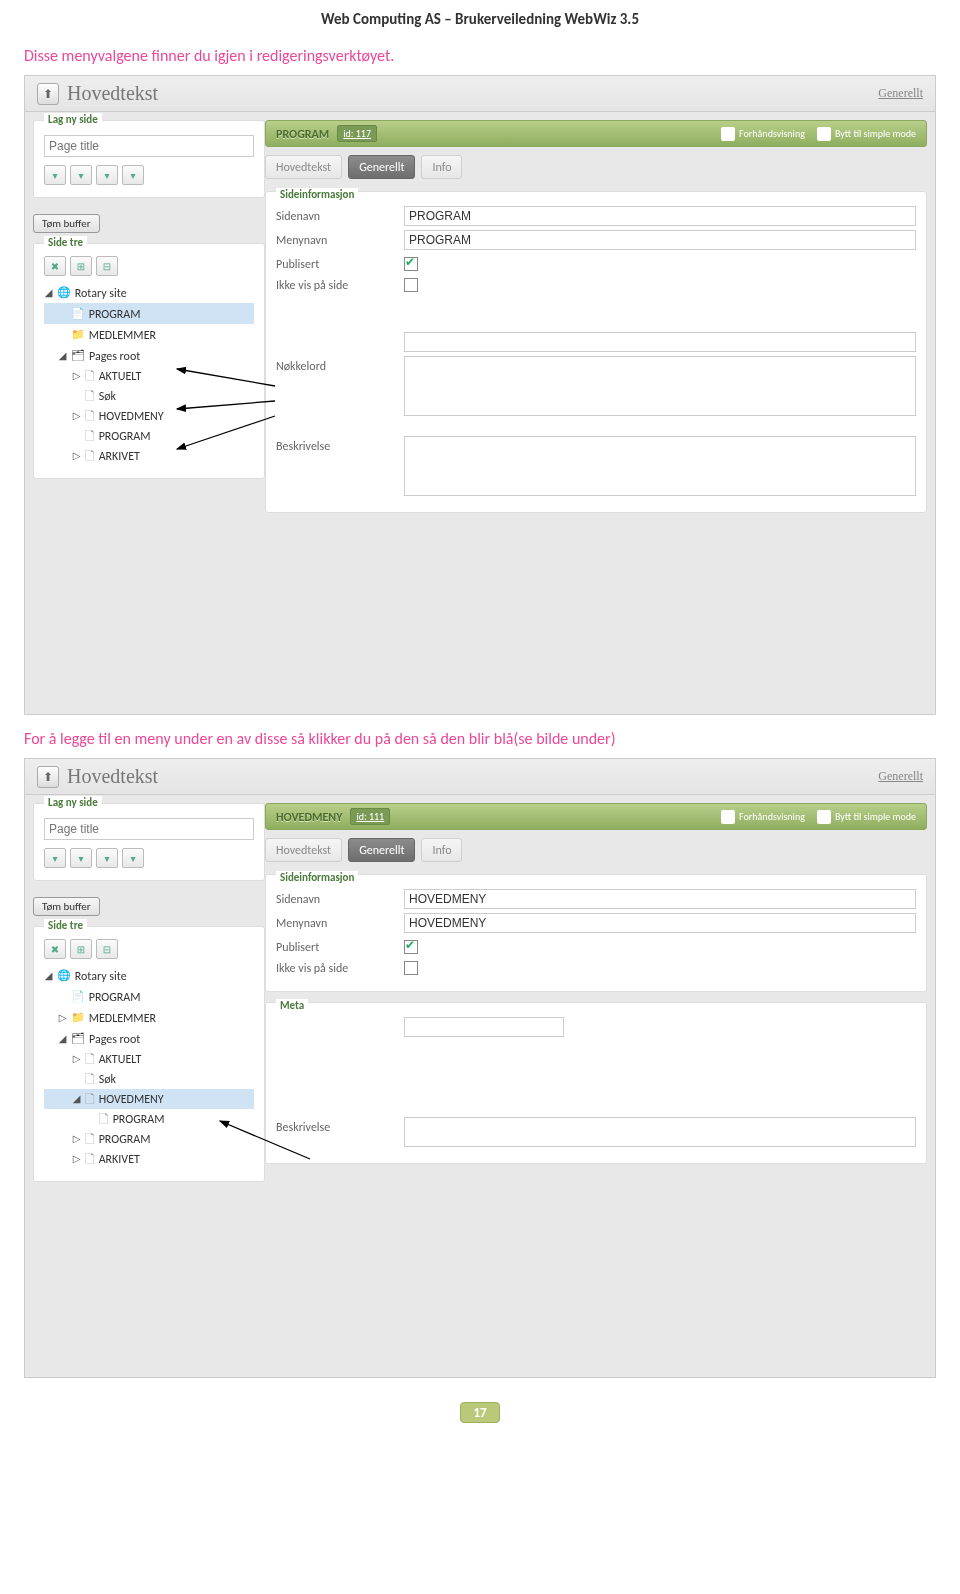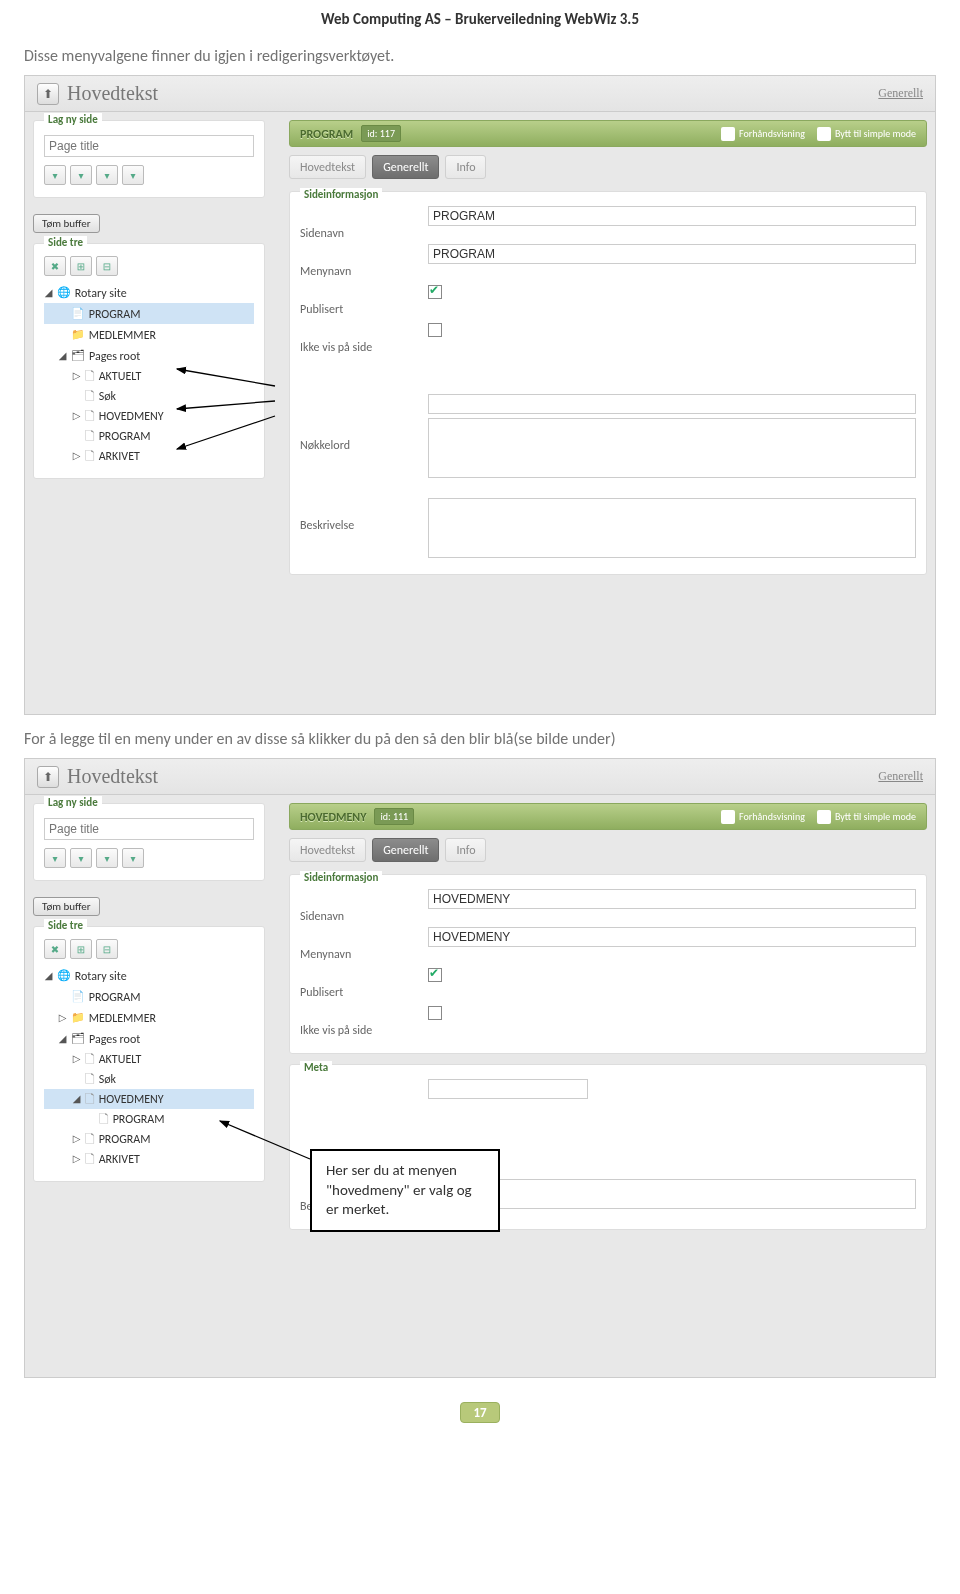--- a/index.html
+++ b/index.html
@@ -1,27 +1,27 @@
 <!DOCTYPE html>
 <html><head>
 <meta charset="utf-8">
 <style>
 * { margin: 0; padding: 0; box-sizing: border-box; }
 body { background:#fff; font-family: Calibri, Arial, sans-serif; font-size:14px; color:#333; width:960px; margin:0 auto; padding:10px 24px; }
 .doc-header { text-align:center; font-size:15px; font-weight:bold; color:#333; margin-bottom:18px; }
-.doc-text { font-size:16px; color:#737373; margin:14px 0 10px; }
+.doc-text { font-size:16px; color:#ec4899; margin:14px 0 10px; }
 .page-num { width:40px; margin:24px auto 0; background:#b8c97a; border:1px solid #9ab05e; border-radius:4px; text-align:center; font-size:13px; font-weight:bold; color:#fff; padding:2px 0; }
 
 .app { background:#e8e8e8; border:1px solid #ccc; position:relative; }
 .app-hdr { display:flex; align-items:center; justify-content:space-between; padding:6px 12px; background:linear-gradient(#eee,#e4e4e4); border-bottom:1px solid #ccc; }
 .app-hdr-left { display:flex; align-items:center; gap:8px; }
 .up-btn { width:22px; height:22px; background:linear-gradient(#fefefe,#ddd); border:1px solid #aaa; border-radius:3px; display:flex; align-items:center; justify-content:center; font-size:12px; color:#666; }
 .app-title { font-family:Georgia,serif; font-size:20px; color:#777; }
 .app-hdr-right { font-family:Georgia,serif; font-size:12px; color:#888; text-decoration:underline; }
-.cols { display:flex; gap:24px; padding:8px; }
+.cols { display:flex; gap:0; padding:8px; }
 .lcol { width:232px; }
 .rcol { flex:1; }
 .panel { background:#fff; border:1px solid #ddd; border-radius:3px; margin-bottom:10px; padding:8px 10px 12px; position:relative; }
 .panel legend, .legend { position:absolute; top:-8px; left:10px; background:#fff; padding:0 4px; font-size:11px; font-weight:bold; color:#4a7a3c; }
 .ptitle-in { width:100%; border:1px solid #ccc; font-size:12px; color:#888; padding:3px 4px; margin-top:6px; }
 .tbar { display:flex; gap:4px; margin-top:8px; }
 .icon-sq { width:22px; height:20px; border:1px solid #bbb; background:linear-gradient(#fbfbfb,#e8e8e8); border-radius:2px; display:flex; align-items:center; justify-content:center; font-size:10px; color:#5a8; }
 .tom-btn { display:inline-block; background:linear-gradient(#f8f8f8,#e0e0e0); border:1px solid #999; border-radius:3px; padding:2px 8px; font-size:11px; color:#333; margin:6px 0 10px; }
 .tree { font-size:12px; line-height:20px; }
 .tree-row { display:flex; align-items:center; gap:4px; padding:0 2px; white-space:nowrap; }
@@ -29,31 +29,31 @@
 .tri { width:9px; text-align:center; color:#555; font-size:10px; }
 .ind0 { padding-left:0; } .ind1 { padding-left:14px; } .ind2 { padding-left:28px; } .ind3 { padding-left:42px; }
 .ic-site::before { content:"🌐"; font-size:11px; }
 .ic-page::before { content:"📄"; font-size:11px; }
 .ic-folder::before { content:"📁"; font-size:11px; }
 .ic-doc::before { content:"🗋"; color:#999; font-size:12px; }
 .ic-root::before { content:"🗂"; font-size:11px; }
 .thdr { background:linear-gradient(#b8cf8a,#8fae5f); border:1px solid #8aa85e; border-radius:3px; display:flex; align-items:center; justify-content:space-between; padding:4px 10px; font-size:12px; color:#fff; }
 .thdr-l { display:flex; align-items:center; gap:8px; }
 .thdr-name { font-weight:bold; color:#4a6a2e; text-shadow:0 1px 0 #d8e8b8; }
-.id-chip { background:#7a9a55; border:1px solid #6a8a45; border-radius:2px; font-size:10px; padding:1px 5px; color:#fff; }
+.id-chip { background:#7a9a55; border:1px solid #6a8a45; border-radius:2px; font-size:10px; padding:1px 5px; color:#fff;text-decoration:underline; }
 .thdr-r { display:flex; gap:12px; font-size:10px; }
 .thdr-link { display:flex; align-items:center; gap:4px; color:#fff; }
 .thdr-link .ico { width:14px; height:14px; background:#fff; border-radius:2px; display:inline-block; }
 .tabs { display:flex; gap:6px; margin:8px 0 12px; }
 .tab { padding:4px 10px; font-size:12px; color:#8a8a8a; background:linear-gradient(#f5f5f5,#e7e7e7); border:1px solid #d0d0d0; border-radius:3px; }
 .tab.active { background:linear-gradient(#8c8c8c,#6e6e6e); color:#fff; border-color:#666; }
 .sec { margin-top:4px; padding-top:10px; position:relative; }
 .sec .legend { top:-4px; }
 .frow { display:flex; align-items:flex-start; margin:4px 0; font-size:12px; }
-.flab { width:128px; color:#666; padding-top:3px;margin-top:17px; }
+.flab { width:128px; color:#666; padding-top:3px; }
 .fin { flex:1; border:1px solid #ccc; padding:2px 4px; font-size:12px; color:#333; background:#fff; }
 .ftxt { flex:1; border:1px solid #ccc; height:60px; background:#fff; }
 .fchk { width:14px; height:14px; border:1px solid #888; background:#fff; display:inline-block; margin-top:3px; position:relative; }
 .fchk.checked::after { content:"✔"; position:absolute; left:0; top:-3px; font-size:12px; color:#2a6; }
 
 .callout { position:absolute; background:#fff; border:2px solid #000; padding:10px 14px; font-size:15px; line-height:1.3; z-index:10; }
 .arrow-svg { position:absolute; z-index:9; pointer-events:none; }
 </style>
 </head>
 <body>
@@ -337,21 +337,20 @@
             <input class="fin" style="width: 160px; flex: 0 0 auto;">
           </div>
         <div style="height:72px;"></div>
         <div class="frow">
             <div class="flab">Beskrivelse</div>
             <div class="ftxt" style="height:30px;"></div>
           </div>
       </div>
     </div>
   </div>
-  <div class="callout" style="top:390px; left:285px; width:190px;">Her ser du at menyen "hovedmeny" er valg og er merket.</div>
   <svg class="arrow-svg" style="top:0;left:0;" width="320" height="460">
     <defs>
         <marker id="ah2" markerWidth="8" markerHeight="8" refX="7" refY="3" orient="auto">
           <path d="M0,0 L8,3 L0,6 Z" fill="#000"></path>
         </marker>
       </defs>
     <line x1="285" y1="400" x2="195" y2="362" stroke="#000" stroke-width="1.3" marker-end="url(#ah2)"></line>
   </svg>
 </div>
 

